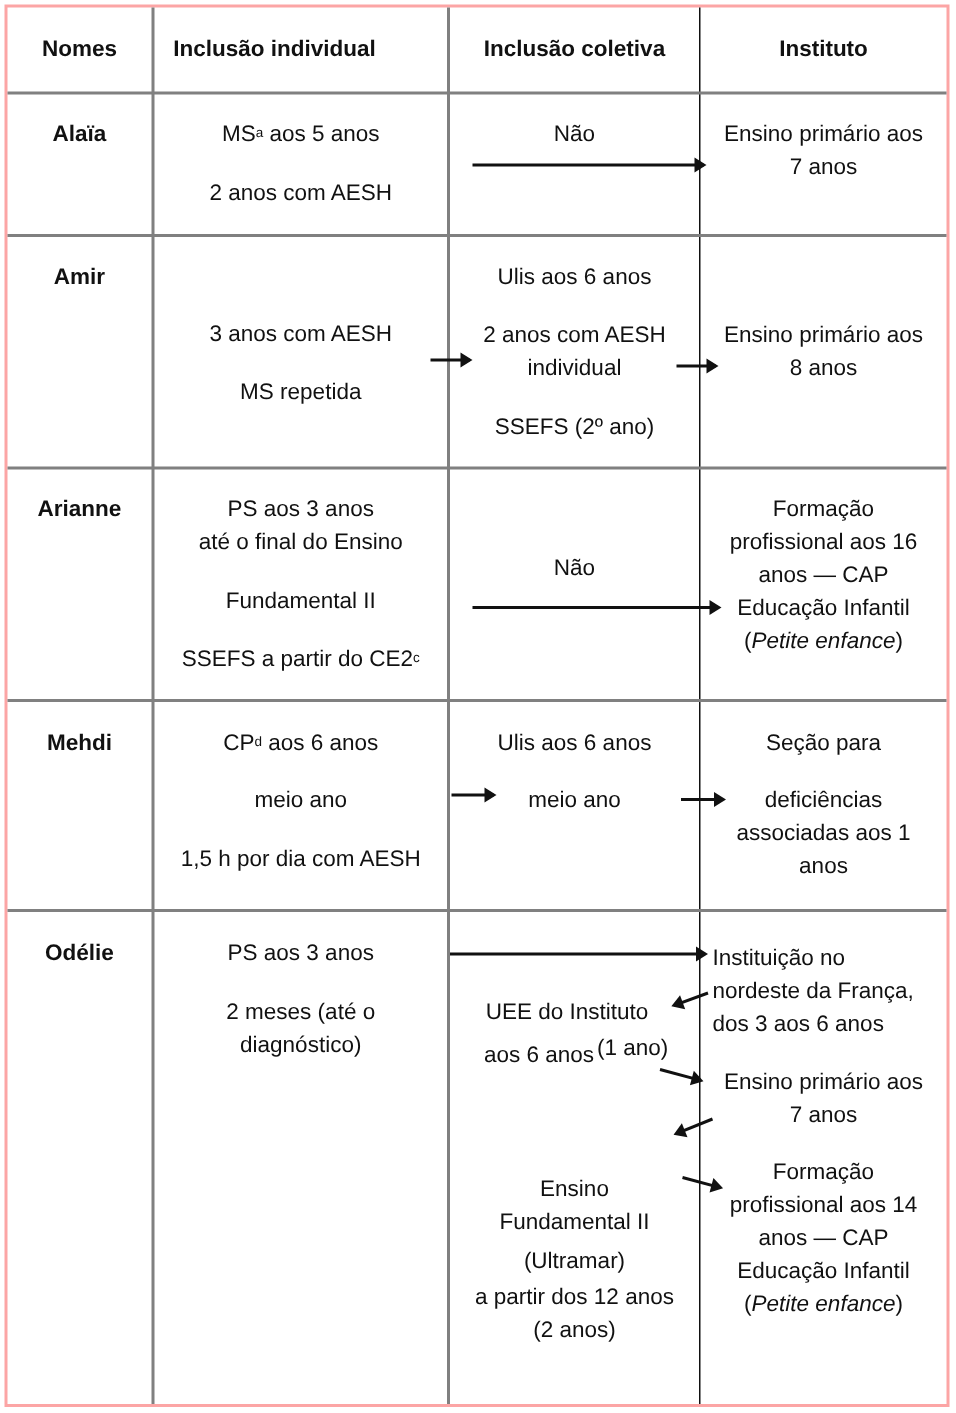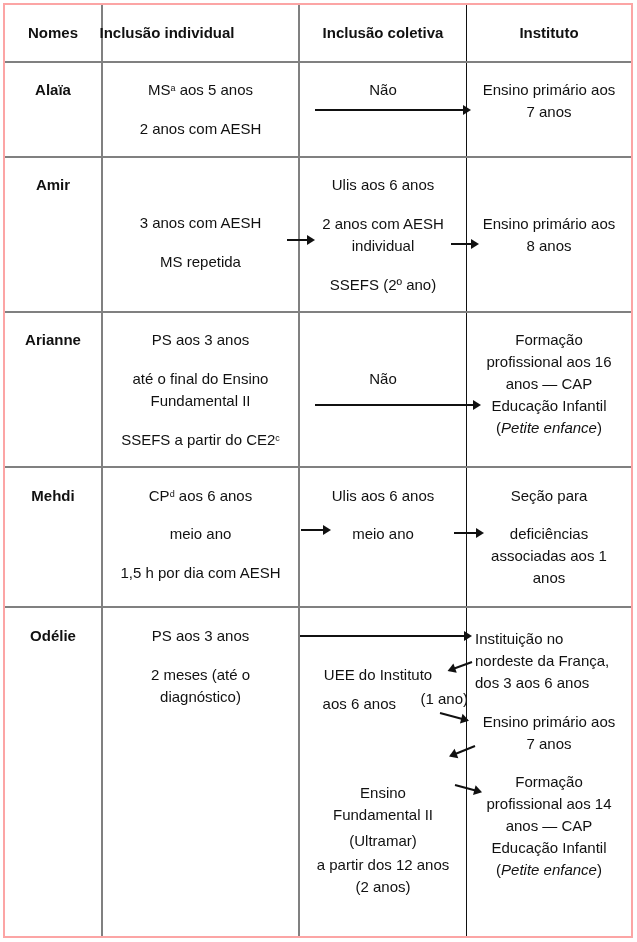--- a/index.html
+++ b/index.html
@@ -32,21 +32,21 @@
 
   <div class="hline" style="top:56px"></div>
   <div class="hline" style="top:151px"></div>
   <div class="hline" style="top:306px"></div>
   <div class="hline" style="top:461px"></div>
   <div class="hline" style="top:601px"></div>
 
   <div class="cell hdr" style="left:0;width:96px;top:0;height:56px">
     <div class="t" style="top:17px">Nomes</div>
   </div>
-  <div class="cell hdr" style="left:82px;width:160px;top:0;height:56px">
+  <div class="cell hdr" style="left:98px;width:160px;top:0;height:56px">
     <div class="t" style="top:17px">Inclusão individual</div>
   </div>
   <div class="cell hdr" style="left:295px;width:166px;top:0;height:56px">
     <div class="t" style="top:17px">Inclusão coletiva</div>
   </div>
   <div class="cell name" style="left:0;width:96px;top:58px;height:93px">
     <div class="t" style="top:16px">Alaïa</div>
   </div>
 
   <div class="cell hdr" style="left:462px;width:164px;top:0;height:56px">
@@ -83,21 +83,21 @@
     <div class="t" style="top:77px">8 anos</div>
   </div>
   <div class="arrow" style="left:282px;top:234px;width:26px"></div>
   <div class="arrow" style="left:446px;top:238px;width:26px"></div>
 
   <div class="cell name" style="left:0;width:96px;top:308px;height:153px">
     <div class="t" style="top:16px">Arianne</div>
   </div>
   <div class="cell" style="left:98px;width:195px;top:308px;height:153px">
     <div class="t" style="top:16px">PS aos 3 anos</div>
-    <div class="t" style="top:55px">até o final do Ensino</div>
+    <div class="t" style="top:38px">até o final do Ensino</div>
     <div class="t" style="top:77px">Fundamental II</div>
     <div class="t" style="top:116px"><span>SSEFS a partir do CE2</span><sup>c</sup></div>
   </div>
   <div class="cell" style="left:295px;width:166px;top:308px;height:153px">
     <div class="t" style="top:55px">Não</div>
   </div>
   <div class="cell" style="left:462px;width:164px;top:308px;height:153px">
     <div class="t" style="top:16px">Formação</div>
     <div class="t" style="top:38px">profissional aos 16</div>
     <div class="t" style="top:60px">anos — CAP</div>
@@ -131,21 +131,21 @@
     <div class="t" style="top:17px">Odélie</div>
   </div>
   <div class="cell" style="left:98px;width:195px;top:603px;height:330px">
     <div class="t" style="top:17px">PS aos 3 anos</div>
     <div class="t" style="top:56px">2 meses (até o</div>
     <div class="t" style="top:78px">diagnóstico)</div>
   </div>
   <div class="cell" style="left:295px;width:166px;top:603px;height:330px">
     <div class="t" style="top:56px;left:-10px">UEE do Instituto</div>
     <div class="t" style="top:85px;left:0;right:auto;width:96px;text-align:right">aos 6 anos</div>
-    <div class="t" style="top:80px;left:98px;right:auto;width:70px;text-align:right">(1 ano)</div>
+    <div class="t" style="top:80px;left:98px;right:auto;width:70px;text-align:left">(1 ano)</div>
     <div class="t" style="top:174px">Ensino</div>
     <div class="t" style="top:196px">Fundamental II</div>
     <div class="t" style="top:222px">(Ultramar)</div>
     <div class="t" style="top:246px">a partir dos  12 anos</div>
     <div class="t" style="top:268px">(2 anos)</div>
   </div>
   <div class="cell" style="left:462px;width:164px;top:603px;height:234px">
     <div class="t" style="top:20px;text-align:left;left:8px">Instituição no</div>
     <div class="t" style="top:42px;text-align:left;left:8px">nordeste da França,</div>
     <div class="t" style="top:64px;text-align:left;left:8px">dos 3 aos 6 anos</div>

